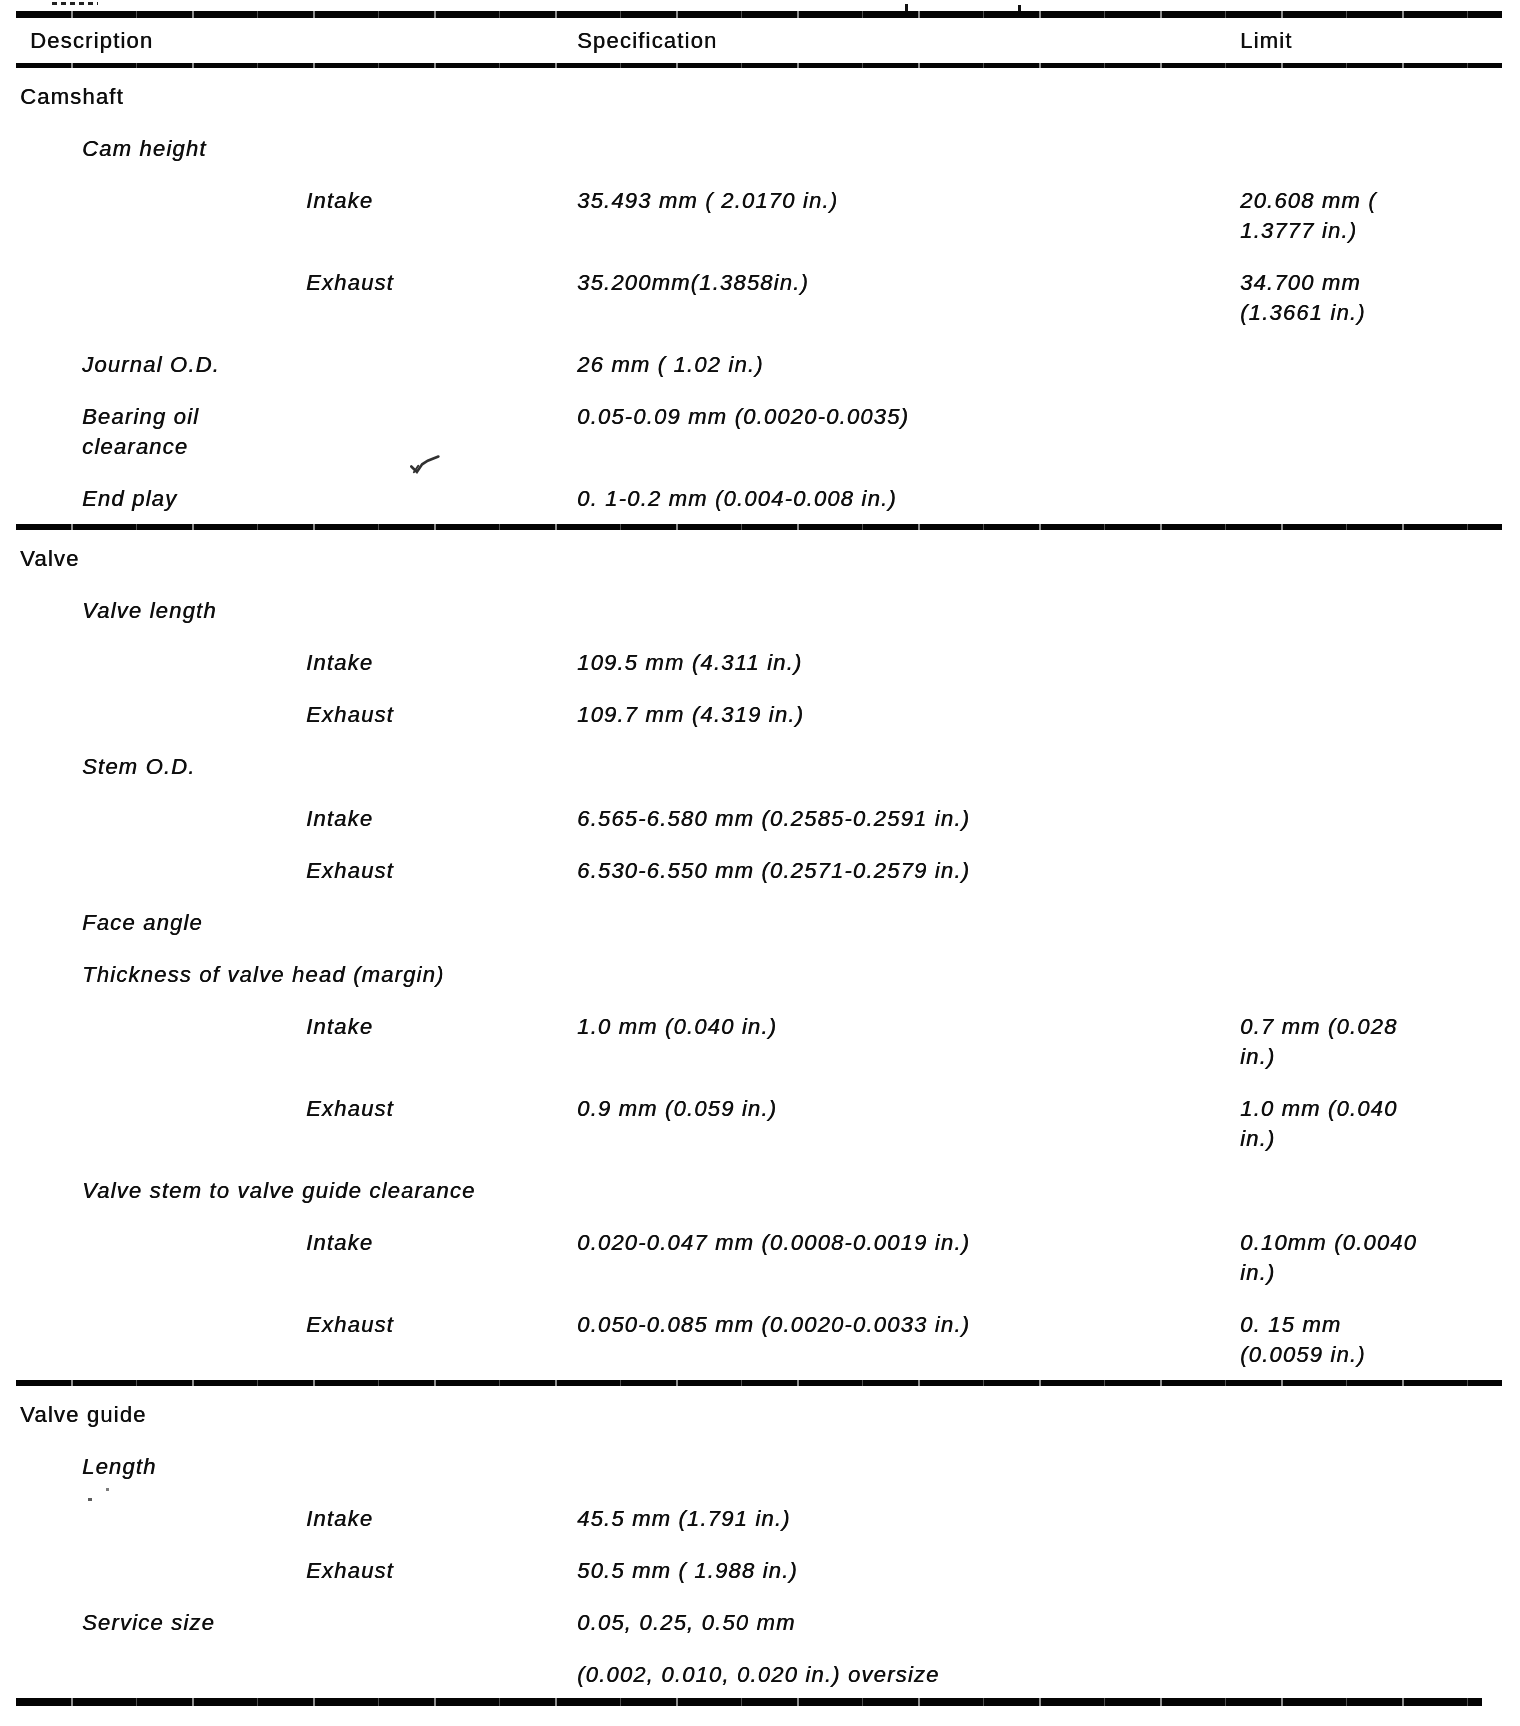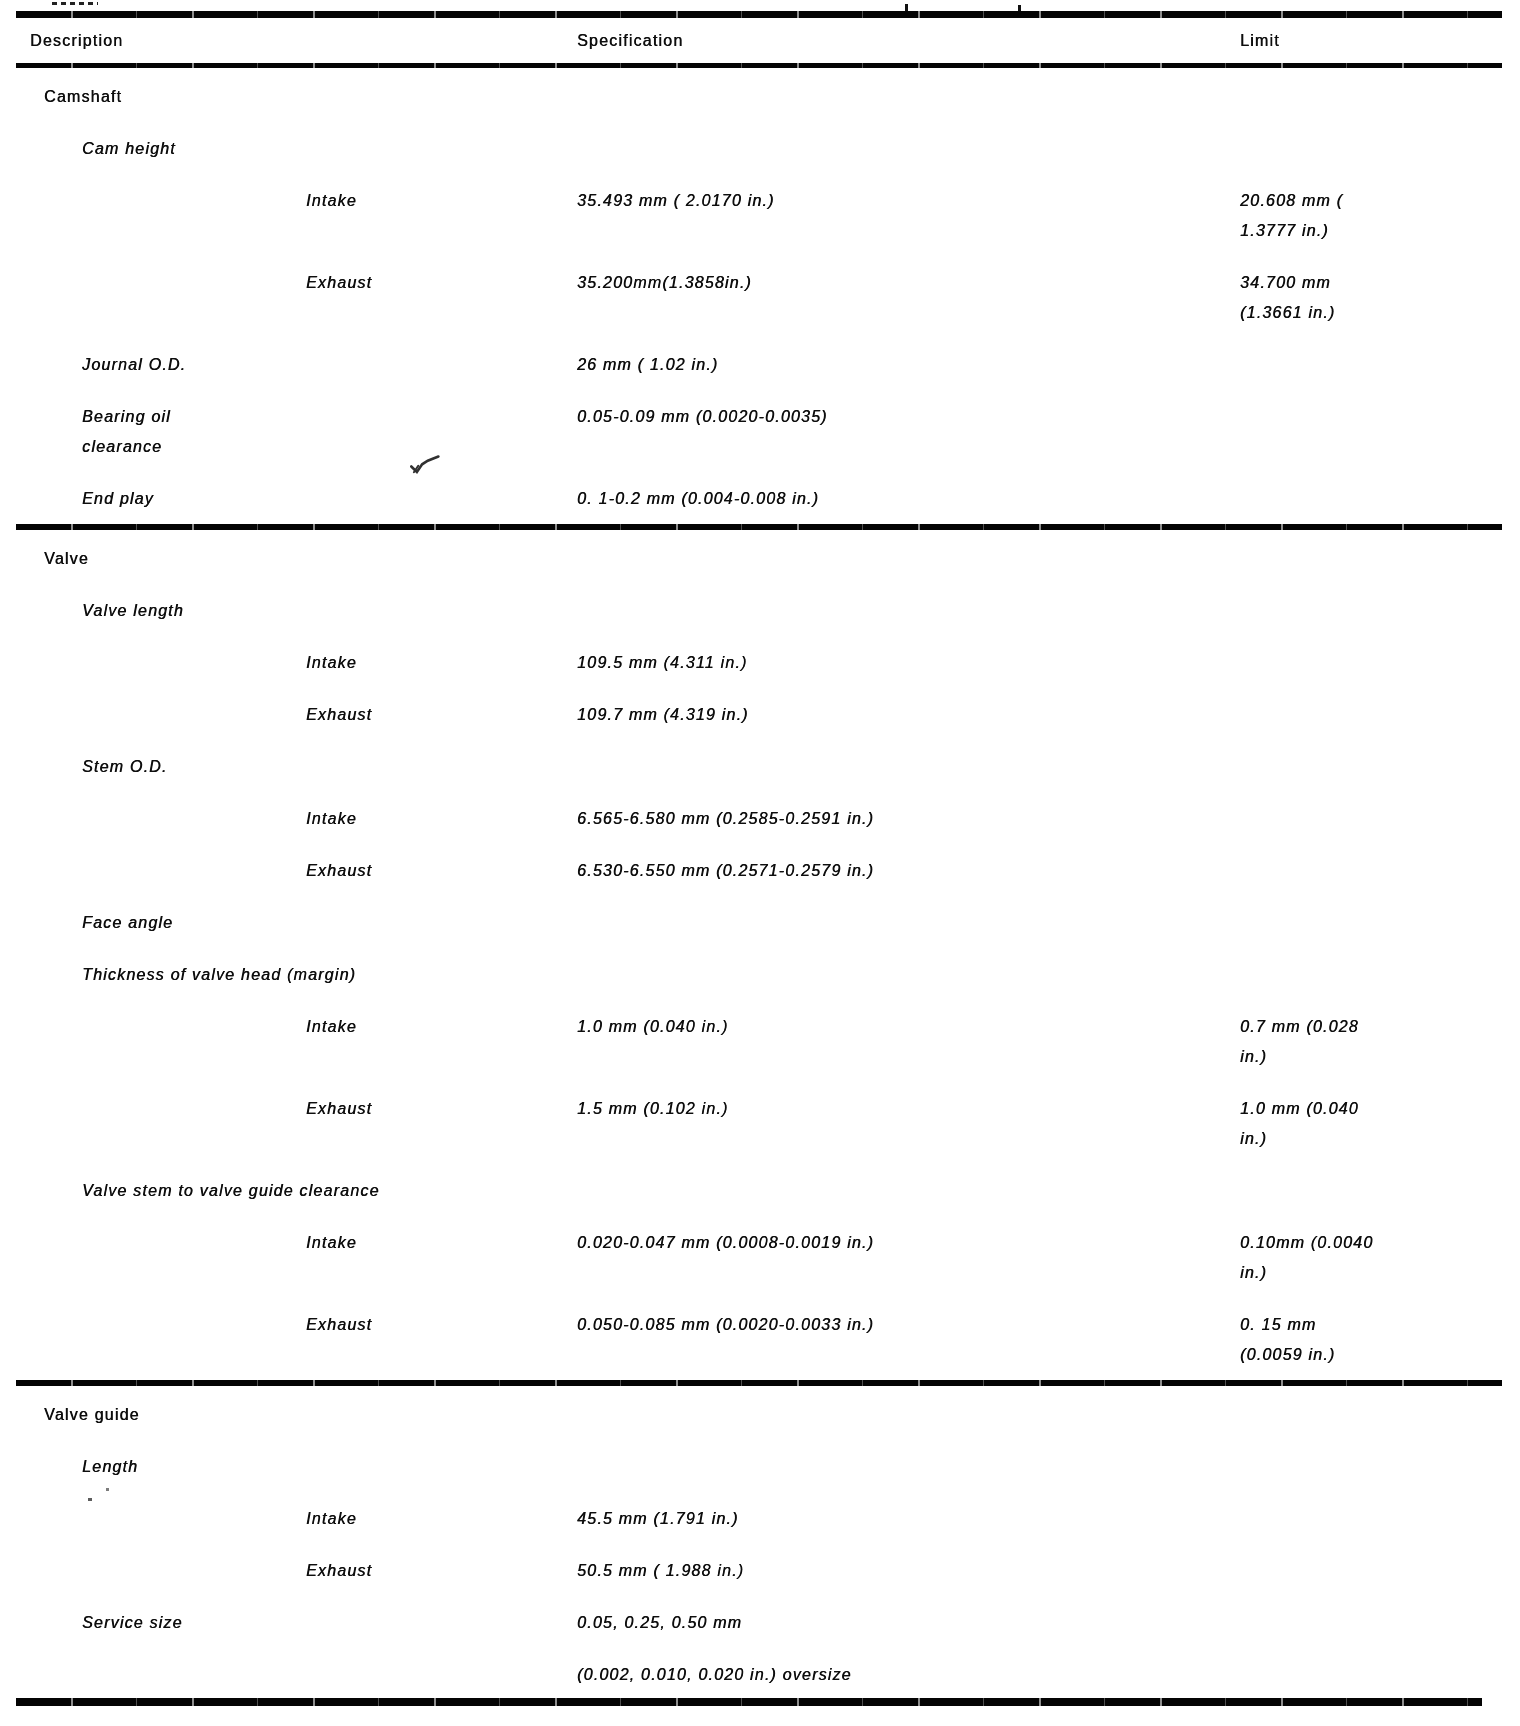--- a/index.html
+++ b/index.html
@@ -2,21 +2,21 @@
 <html><head>
 <meta charset="utf-8">
 <style>
   html,body{margin:0;padding:0;background:#e8e8e8;}
   .page{
     position:relative;
     width:1520px;height:1726px;
     background:#ffffff;
     overflow:hidden;
     font-family:"Liberation Sans",sans-serif;
-    font-size:16px;
+    font-size:22px;
     letter-spacing:1.2px;
     color:#0e0e0e;
     text-shadow:0.45px 0 0 #0e0e0e;
   }
   
   .rule{
     margin:0 18px 0 16px;
     background:#040404;
     position:relative;
   }
@@ -29,21 +29,21 @@
       rgba(255,255,255,.30) 120px 121px);
   }
   .rule-top{height:7px;margin-top:11px;}
   .rule-header{height:5px;margin-top:7px;}
   .section-rule{height:6px;margin-top:10px;}
   .rule-bottom{height:8px;margin-top:8px;margin-right:38px;}
   
   .thead{display:grid;grid-template-columns:577px 663px 1fr;margin-top:8px;line-height:30px;}
   .thead .c1{padding-left:30px;}
   
-  .section-title{margin-top:14px;padding-left:44px;line-height:30px;}
+  .section-title{margin-top:14px;padding-left:20px;line-height:30px;}
   .row{display:grid;grid-template-columns:577px 663px 1fr;margin-top:22px;line-height:30px;}
   .row .label{padding-left:82px;}
   .row.indent2 .label{padding-left:306px;}
   .cell div{display:block;font-style:italic;}
   .limit{padding-right:20px;}
   
   .artifact{position:absolute;}
   .a-topdash{left:52px;top:2px;width:46px;height:3px;
     background:repeating-linear-gradient(90deg,#222 0 5px,transparent 5px 9px);}
   .a-toptick1{left:905px;top:4px;width:3px;height:8px;background:#111;}
@@ -213,21 +213,21 @@
         <div class="cell limit">
           <div class="line">0.7 mm (0.028</div>
           <div class="line">in.)</div>
         </div>
       </div>
       <div class="row indent2">
         <div class="cell label">
           <div class="line">Exhaust</div>
         </div>
         <div class="cell spec">
-          <div class="line">1.5 mm (0.102 in.)</div>
+          <div class="line">0.9 mm (0.059 in.)</div>
         </div>
         <div class="cell limit">
           <div class="line">1.0 mm (0.040</div>
           <div class="line">in.)</div>
         </div>
       </div>
       <div class="row indent1">
         <div class="cell label">
           <div class="line">Valve stem to valve guide clearance</div>
         </div>

